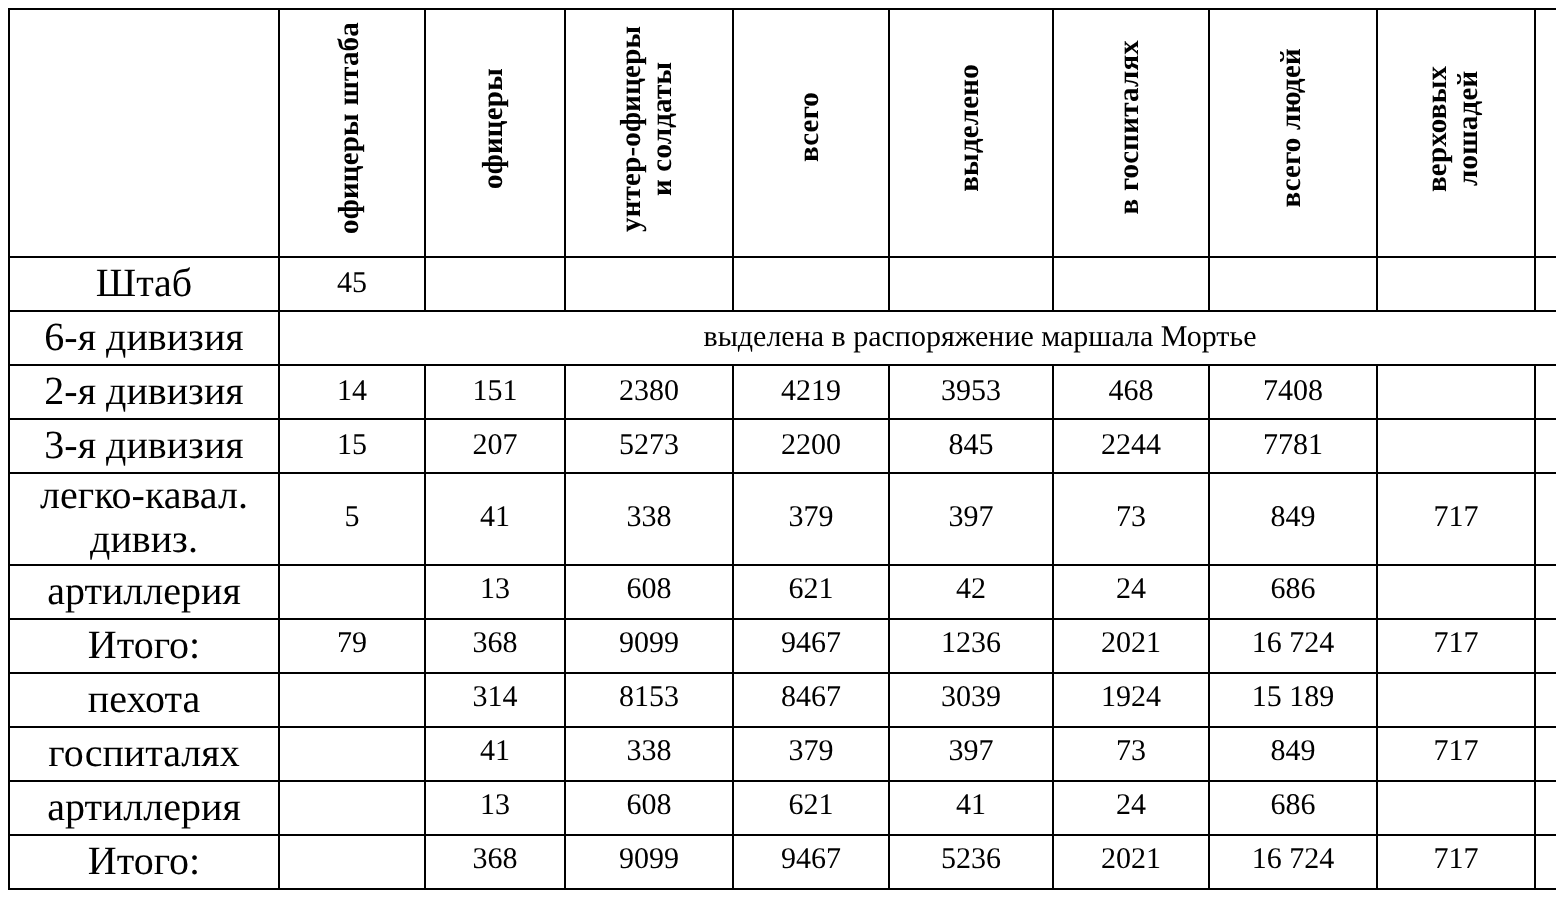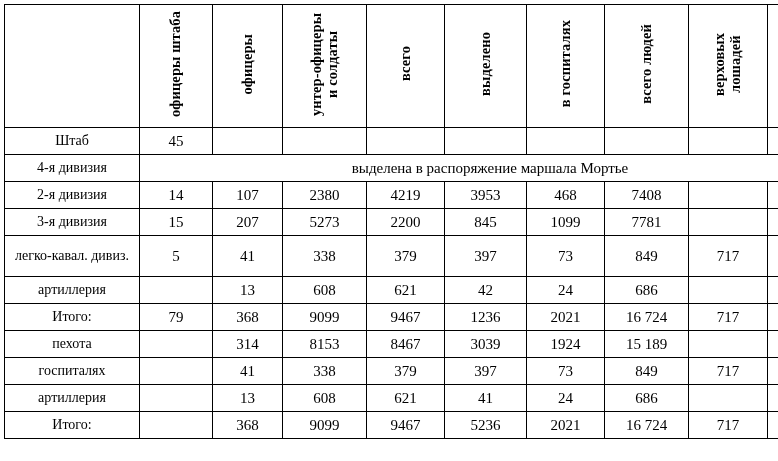--- a/index.html
+++ b/index.html
@@ -50,21 +50,21 @@
     letter-spacing: 0.1px;
   }
   td.corner-cell {
     border-top: none;
     border-left: none;
     background: #ffffff;
   }
   td.rowlabel {
     text-align: left;
     padding: 2px 0 2px 5px;
-    font-size: 14px;
+    font-size: 20px;
     white-space: pre-line;
     line-height: 1.12;
   }
   tr.data-row td {
     height: 26px;
   }
   tr.tall-row td {
     height: 40px;
     text-align: center;
   }
@@ -123,45 +123,45 @@
         <td></td>
         <td></td>
         <td></td>
         <td></td>
         <td></td>
         <td></td>
         <td></td>
       </tr>
 
       <tr class="data-row">
-        <td class="rowlabel">4-я дивизия</td>
+        <td class="rowlabel">6-я дивизия</td>
         <td class="span-note" colspan="9">выделена в распоряжение маршала Мортье</td>
       </tr>
 
       <tr class="data-row">
         <td class="rowlabel">2-я дивизия</td>
         <td>14</td>
-        <td>107</td>
+        <td>151</td>
         <td>2380</td>
         <td>4219</td>
         <td>3953</td>
         <td>468</td>
         <td>7408</td>
         <td></td>
         <td></td>
       </tr>
 
       <tr class="data-row">
         <td class="rowlabel">3-я дивизия</td>
         <td>15</td>
         <td>207</td>
         <td>5273</td>
         <td>2200</td>
         <td>845</td>
-        <td>1099</td>
+        <td>2244</td>
         <td>7781</td>
         <td></td>
         <td>58</td>
       </tr>
 
       <tr class="tall-row">
         <td class="rowlabel">легко-кавал. дивиз.</td>
         <td>5</td>
         <td>41</td>
         <td>338</td>

